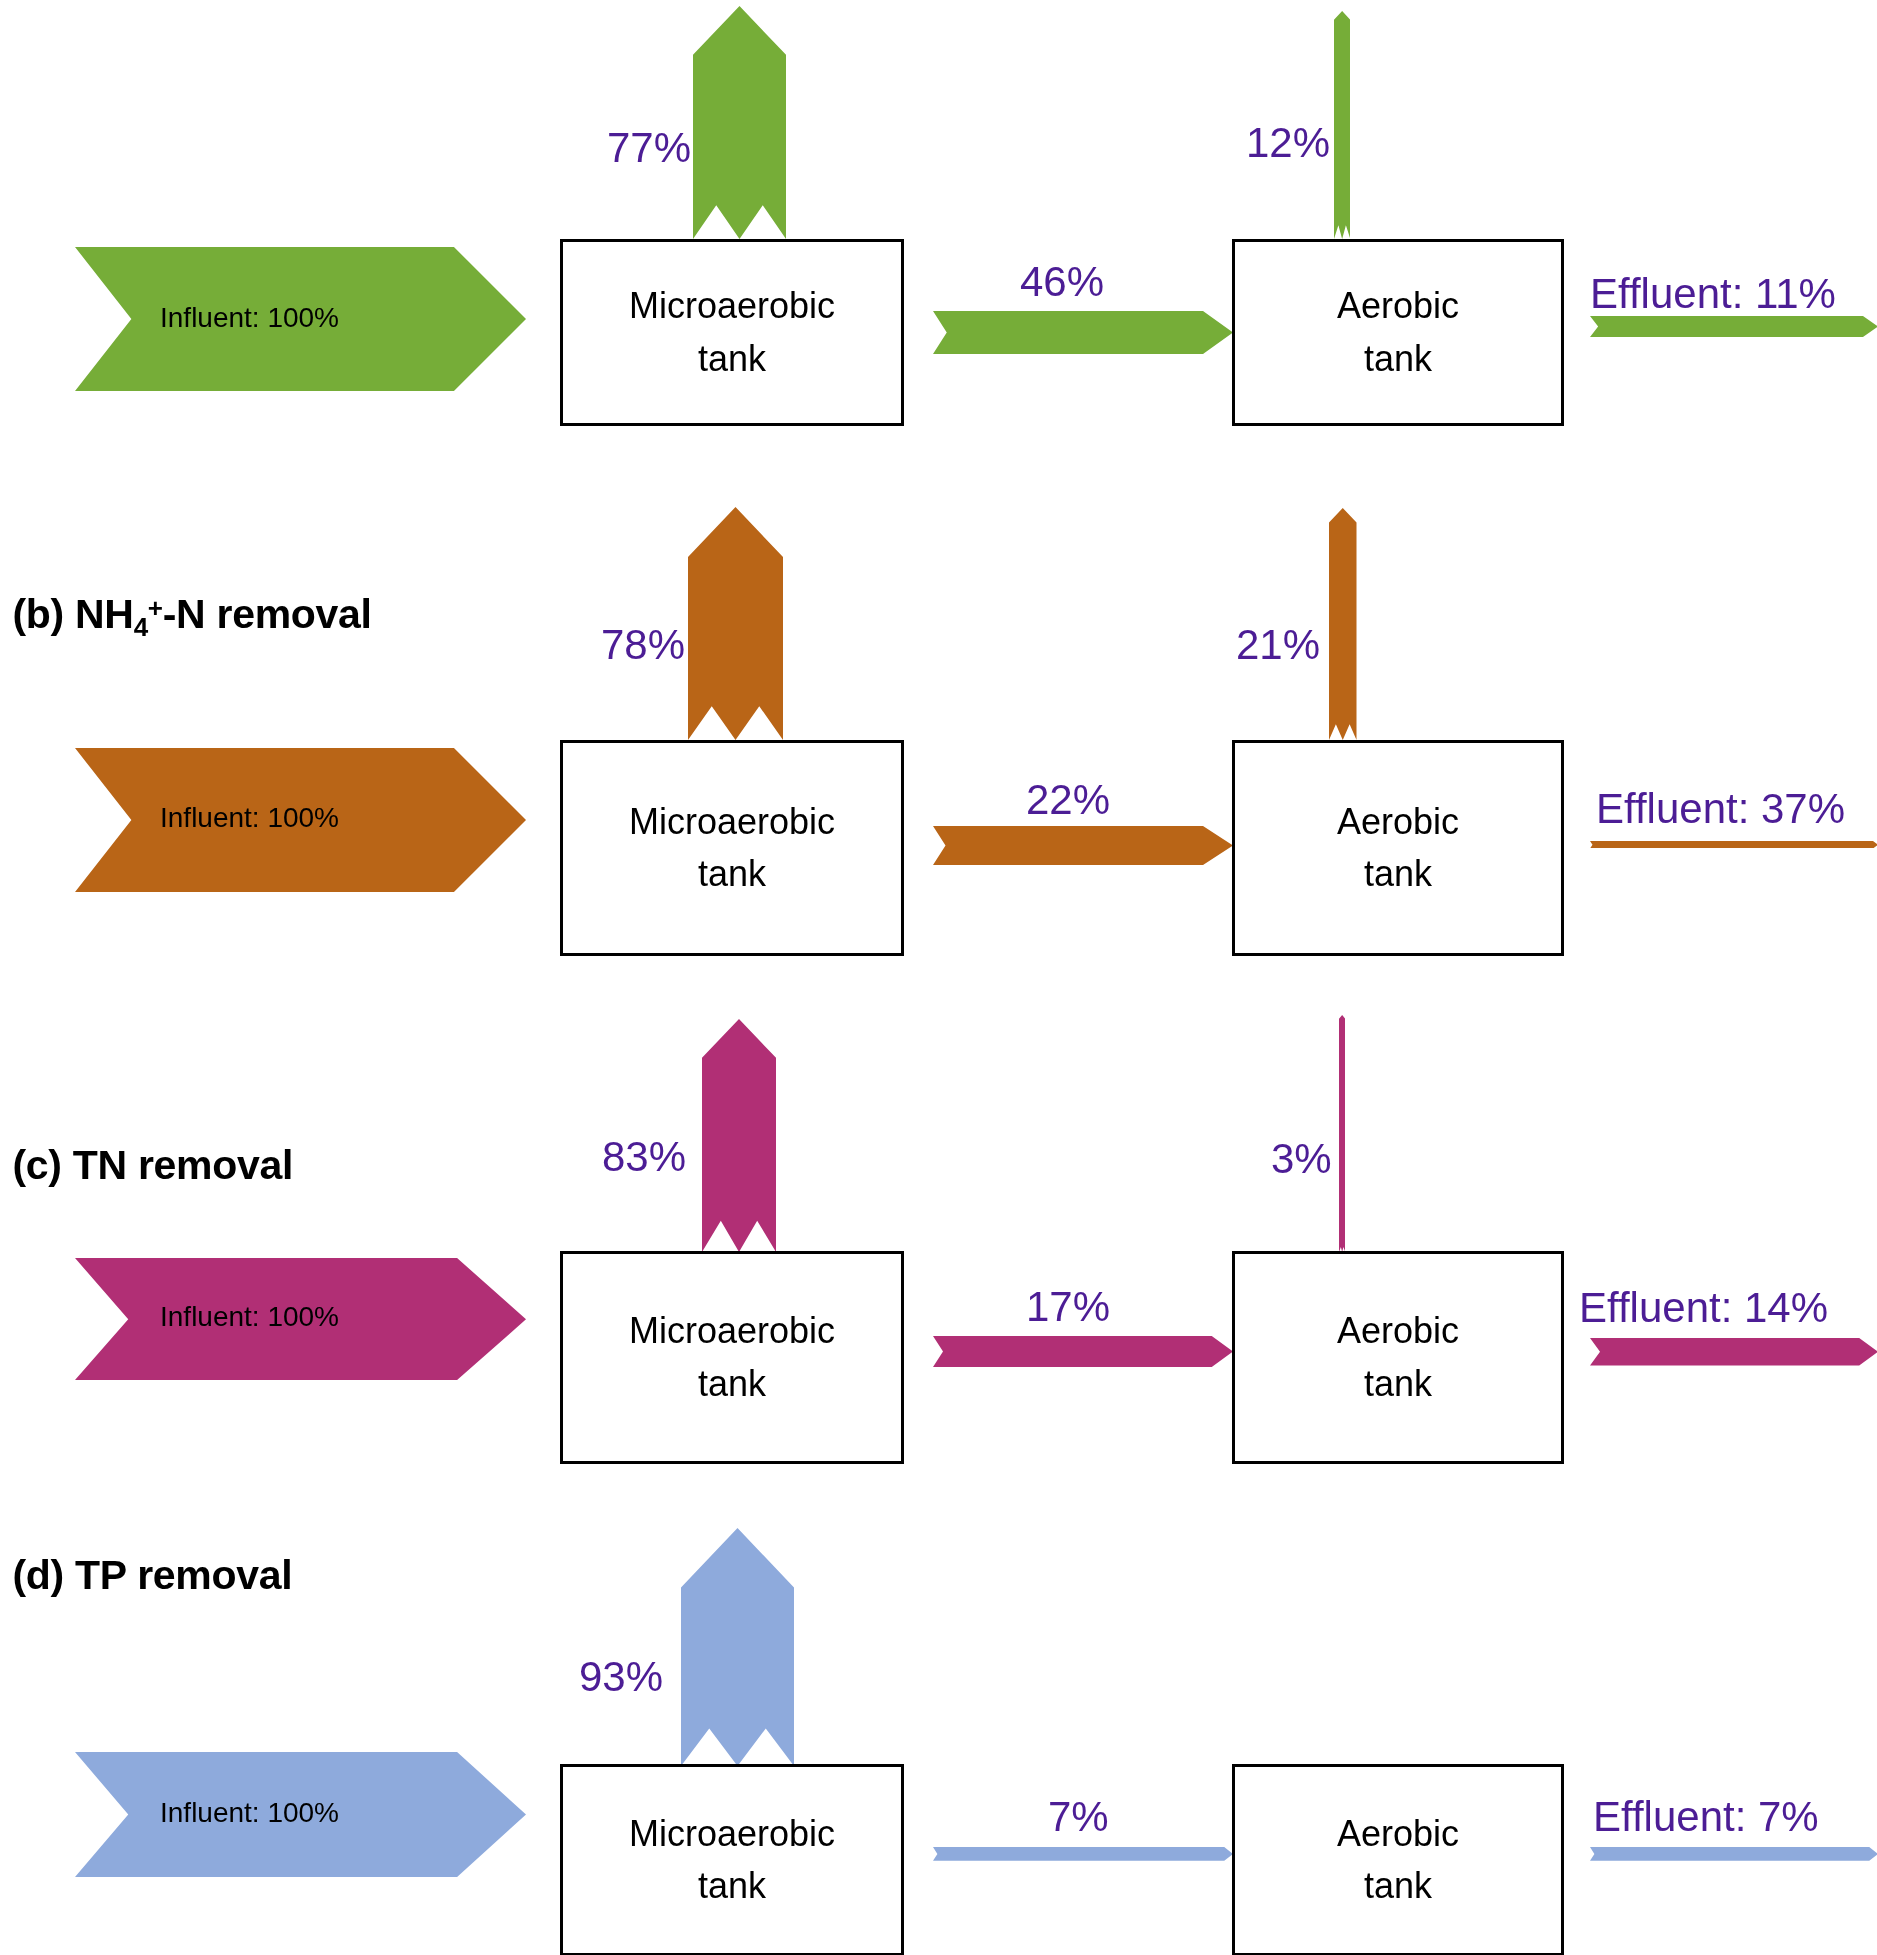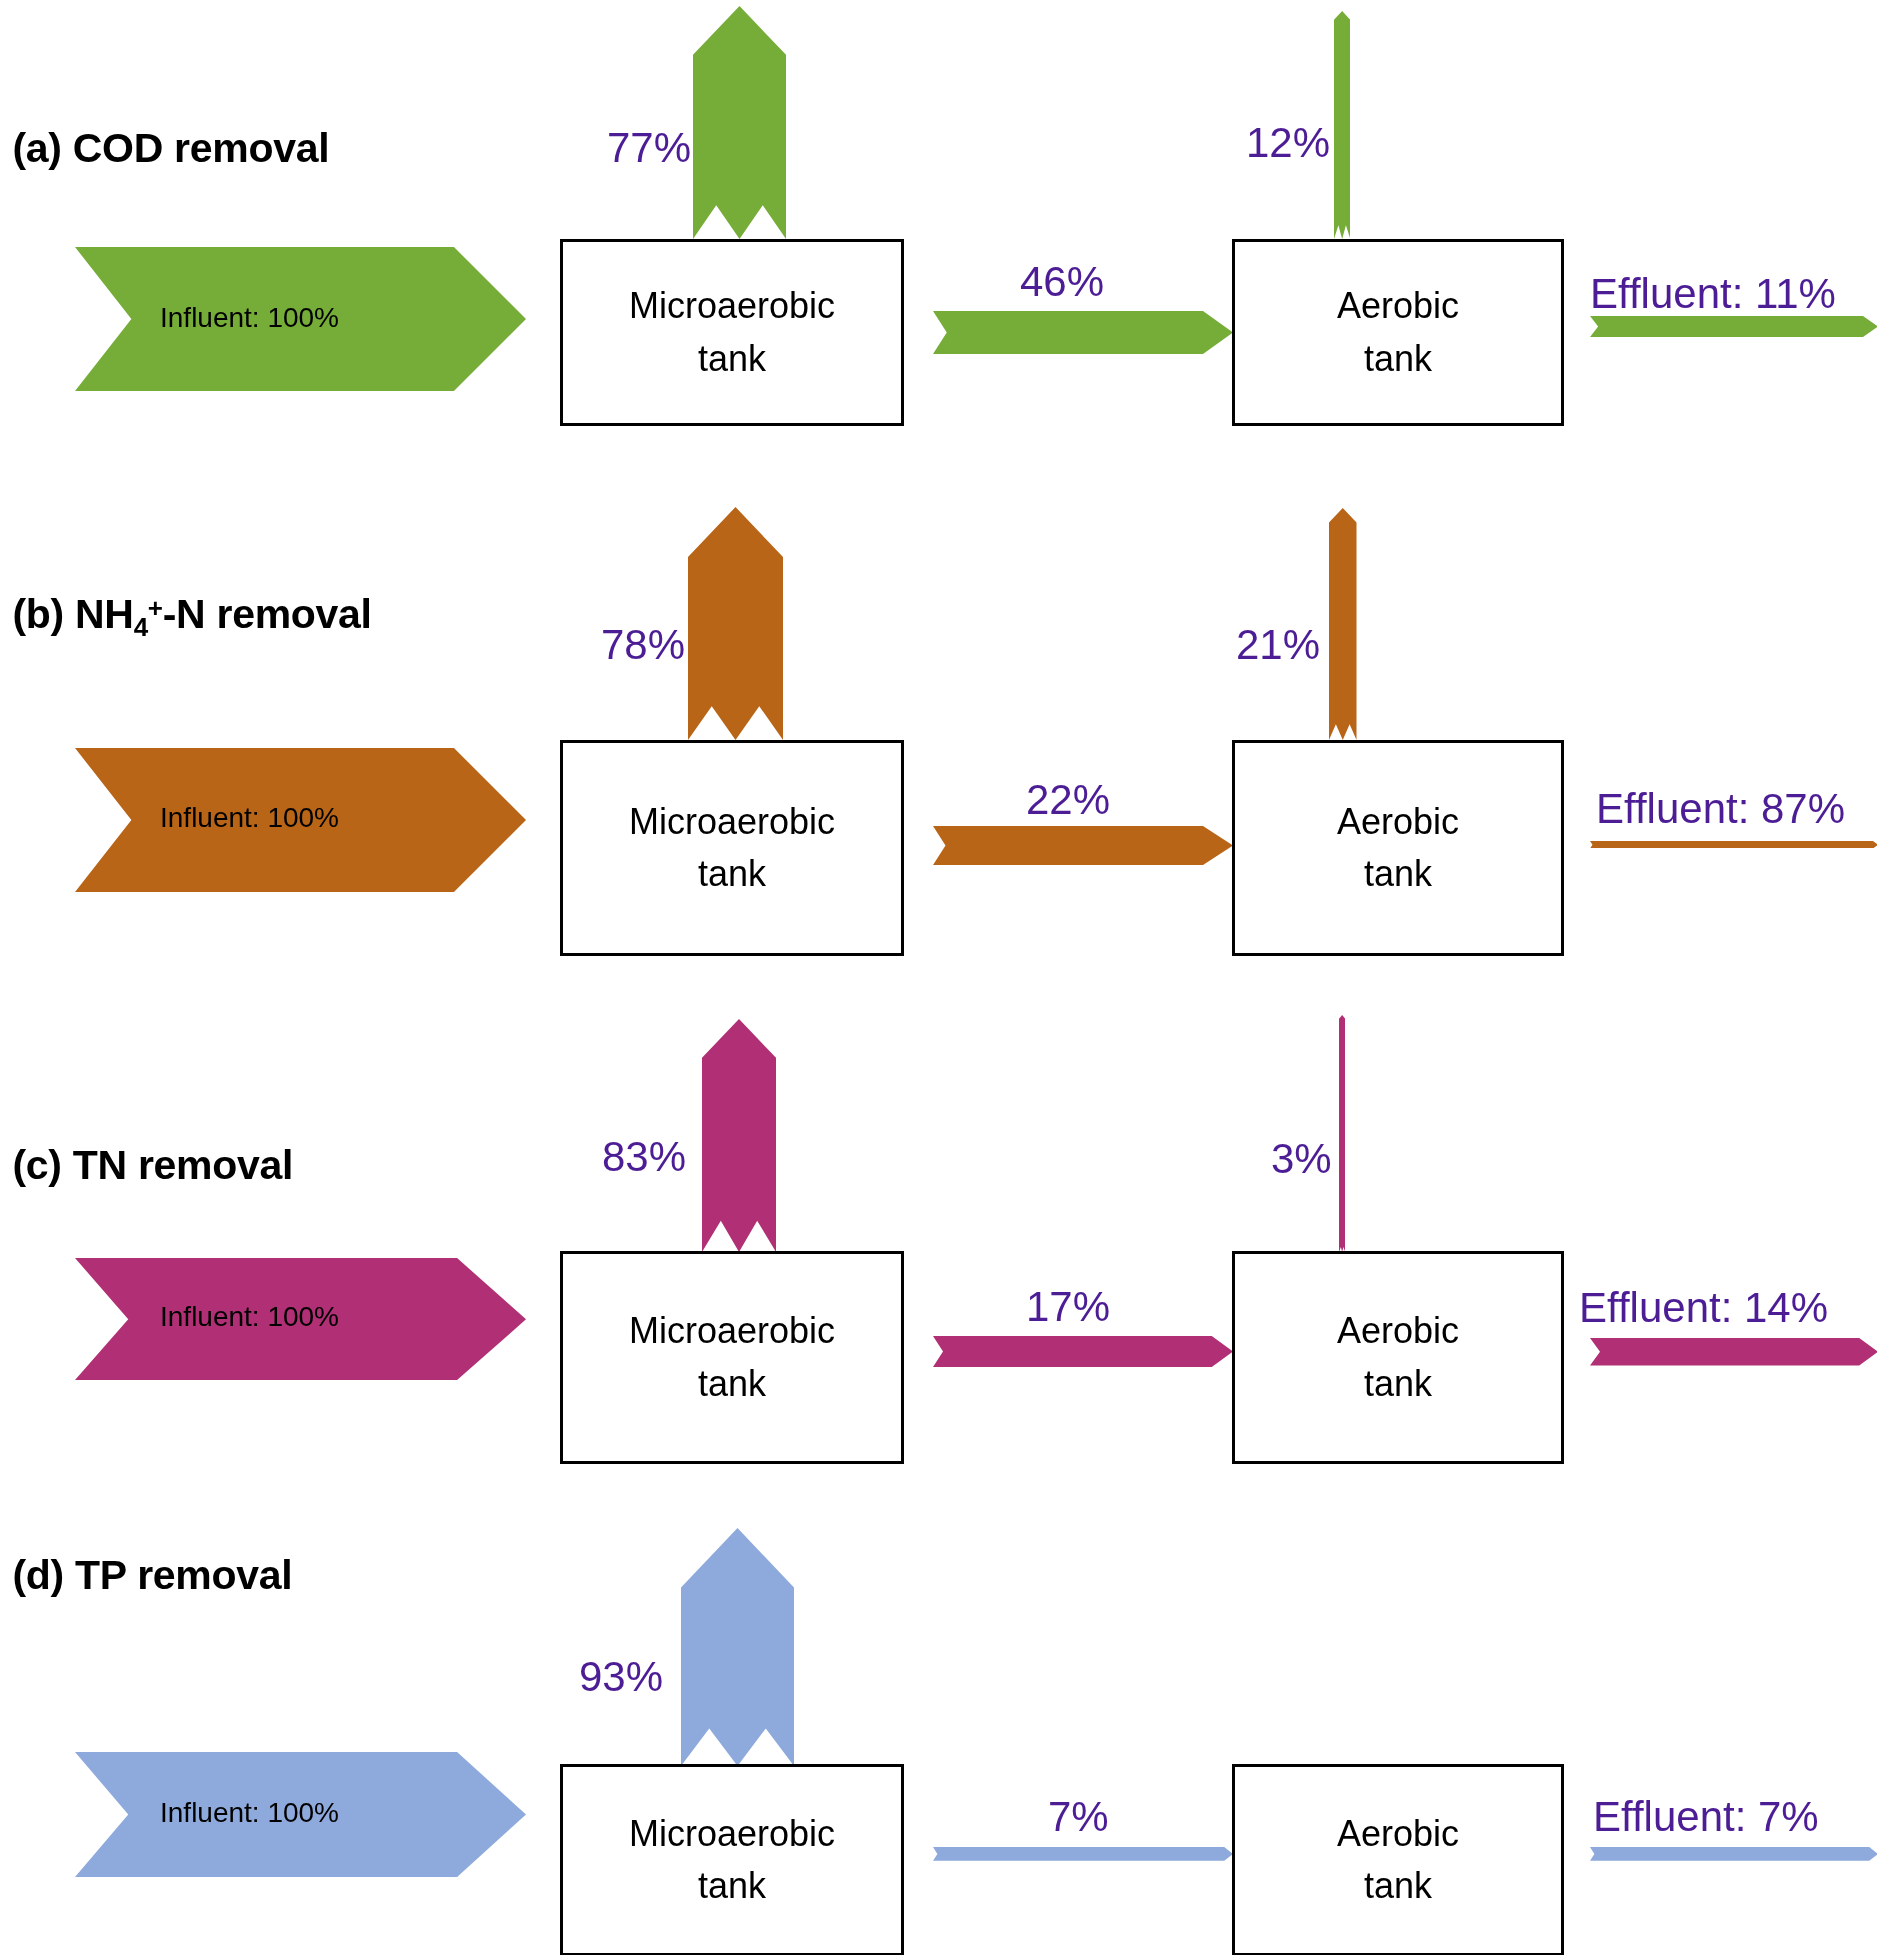--- a/index.html
+++ b/index.html
@@ -61,21 +61,20 @@
     color:#000;
     white-space:nowrap;
     z-index:7;
   }
 </style>
 </head>
 <body>
 
 <div class="panel" style="top:0;height:488px;">
 
-  <div class="panel-title" style="left:12.5px;top:125px;">(a) COD removal</div>
 
   <div class="arrow-h" style="left:75px;top:247px;width:451px;height:144px;">
     <svg class="body" viewBox="0 0 720 230" preserveAspectRatio="none">
       <polygon points="0,0 605,0 720,115 605,230 0,230 90,115" fill="#76AD38"></polygon>
     </svg>
   </div>
   <div class="influent-text" style="left:160px;top:302px;">Influent: 100%</div>
 
   <div class="arrow-v" style="left:693px;top:6.3px;width:93px;height:233px;">
     <svg class="body" viewBox="0 0 148 372" preserveAspectRatio="none">
@@ -158,21 +157,21 @@
   <div class="tank" style="left:1232px;top:252px;width:332px;height:216px;">
     <span>Aerobic</span>
     <span>tank</span>
   </div>
 
   <div class="arrow-h" style="left:1590px;top:351px;width:288px;height:7.5px;">
     <svg class="body" viewBox="0 0 460 12" preserveAspectRatio="none">
       <polygon points="0,0 452,0 460,6 452,12 0,12 4,6" fill="#B96517"></polygon>
     </svg>
   </div>
-  <div class="lbl" style="left:1596px;top:289px;">Effluent: 87%</div>
+  <div class="lbl" style="left:1596px;top:289px;">Effluent: 37%</div>
 </div>
 
 <div class="panel" style="top:1001px;height:501px;">
 
   <div class="panel-title" style="left:12.5px;top:141px;">(c) TN removal</div>
 
   <div class="arrow-h" style="left:75px;top:257px;width:451px;height:122px;">
     <svg class="body" viewBox="0 0 720 195" preserveAspectRatio="none">
       <polygon points="0,0 610,0 720,98 610,195 0,195 85,98" fill="#B12F75"></polygon>
     </svg>

